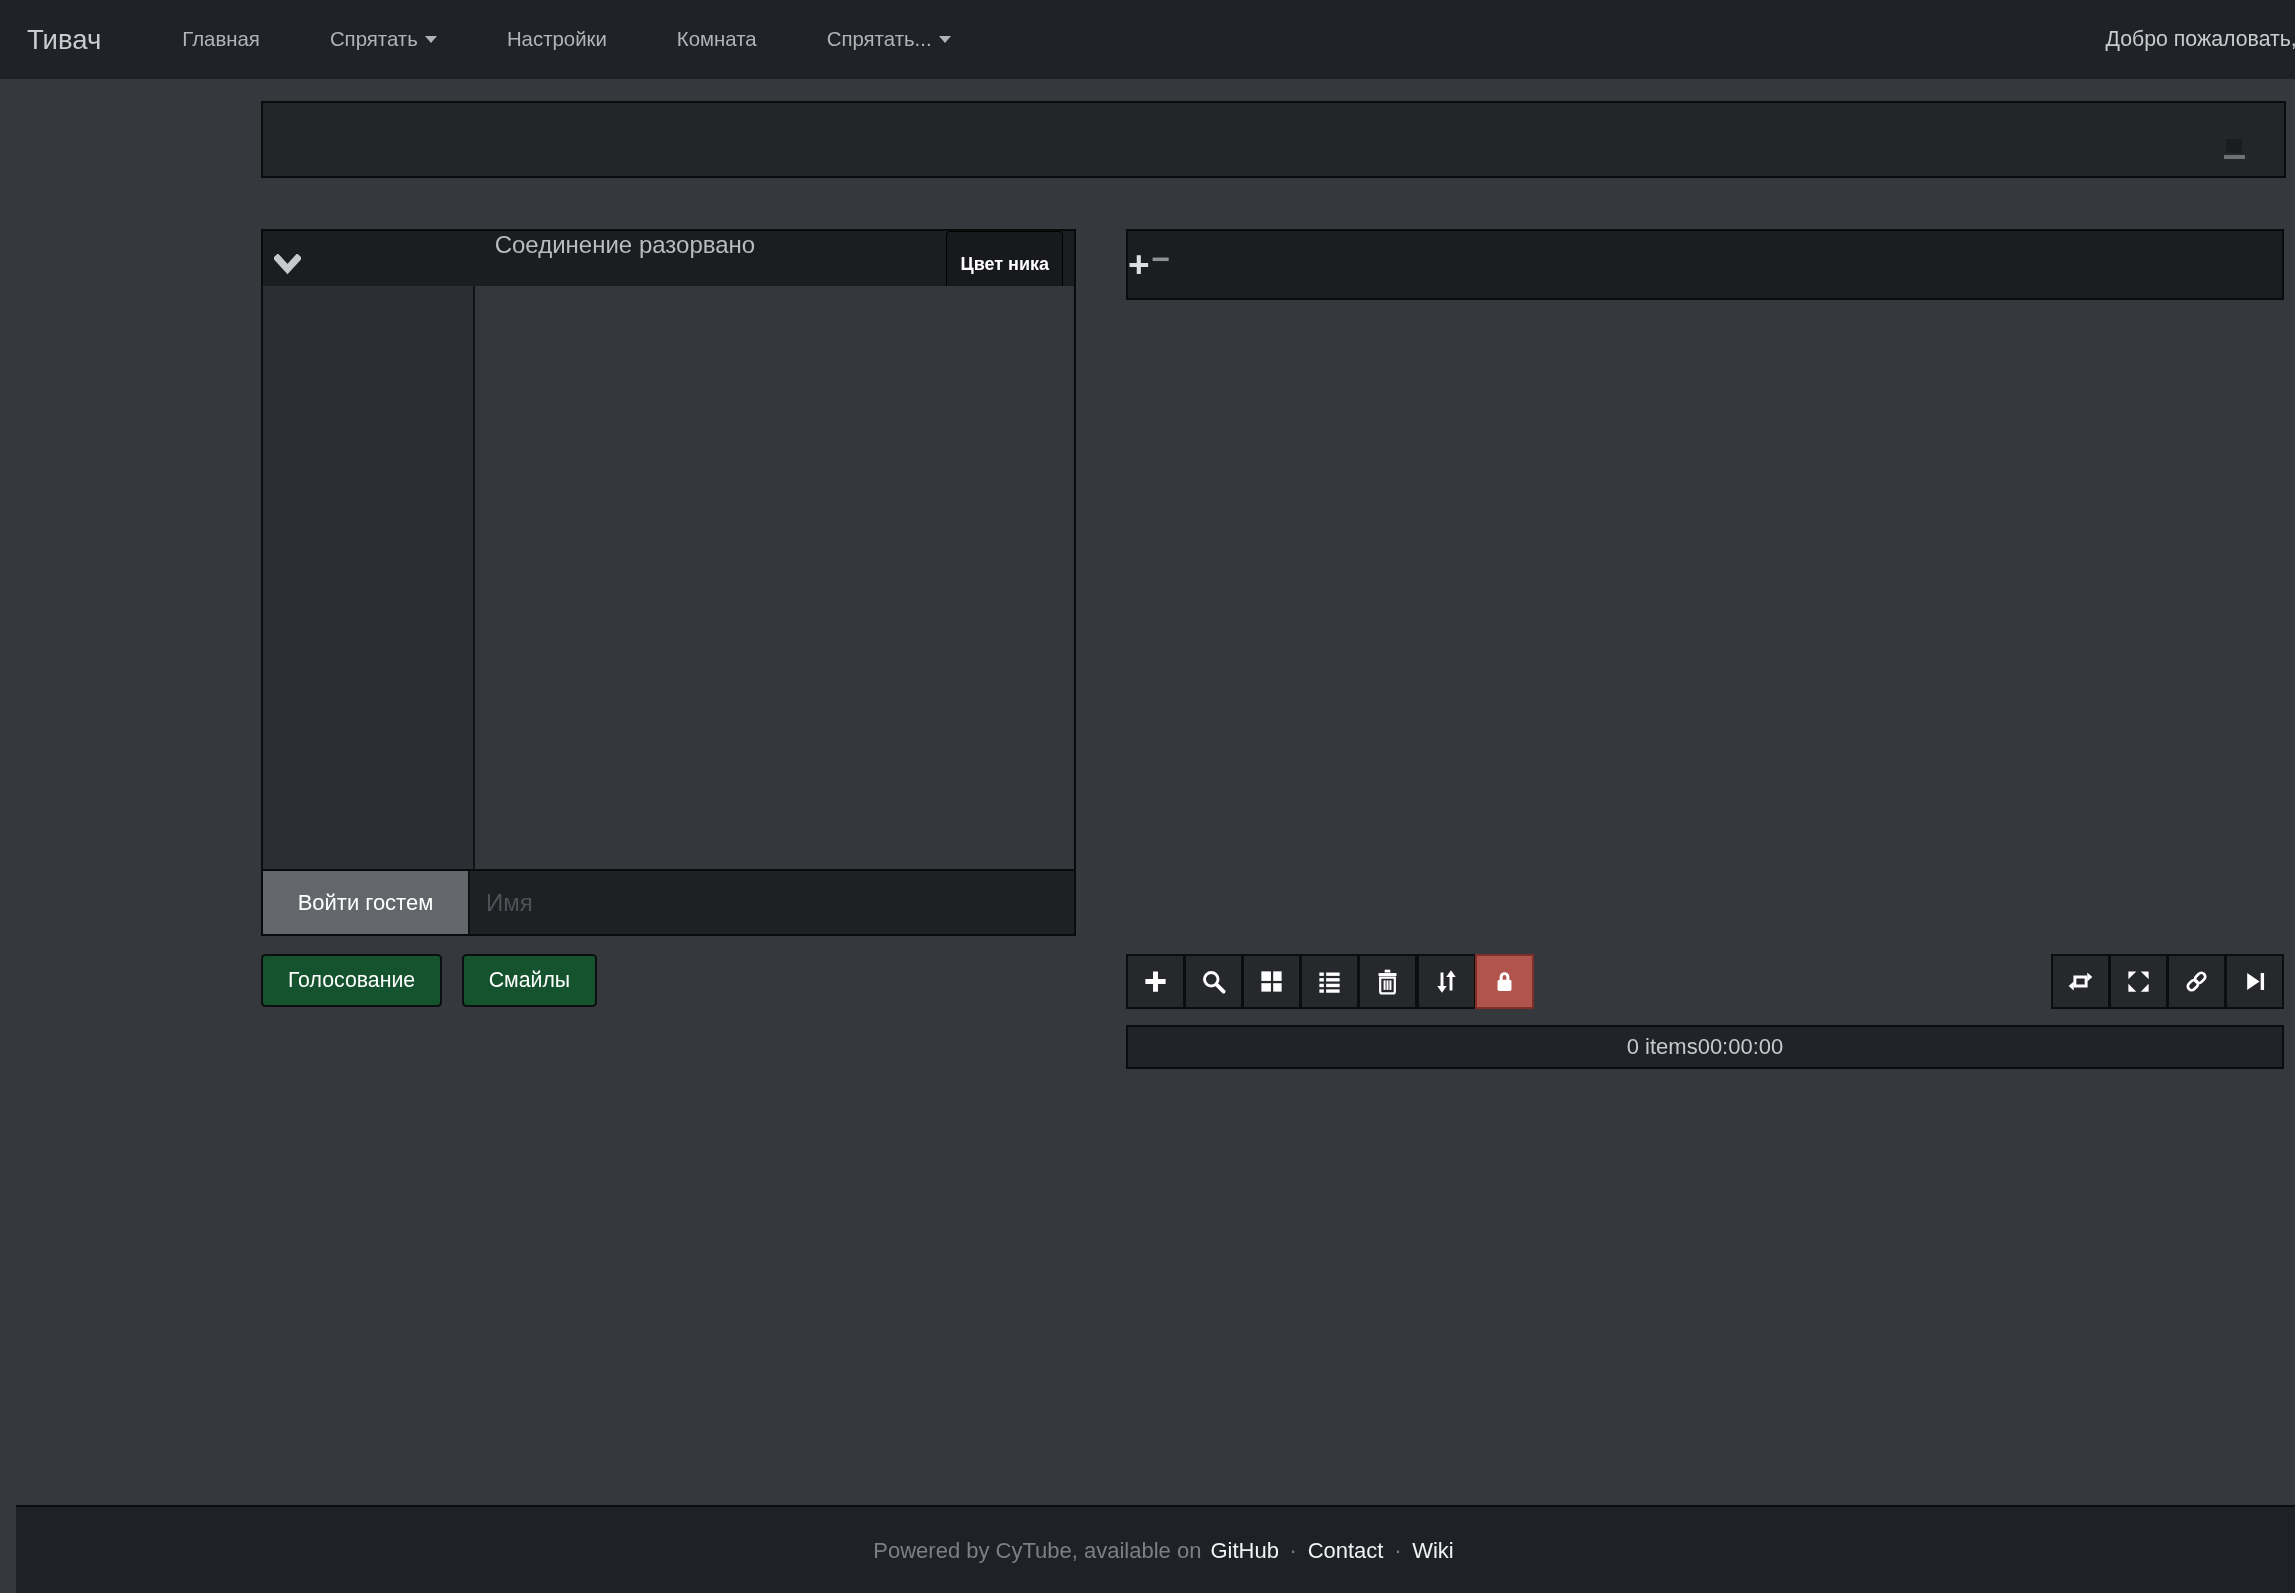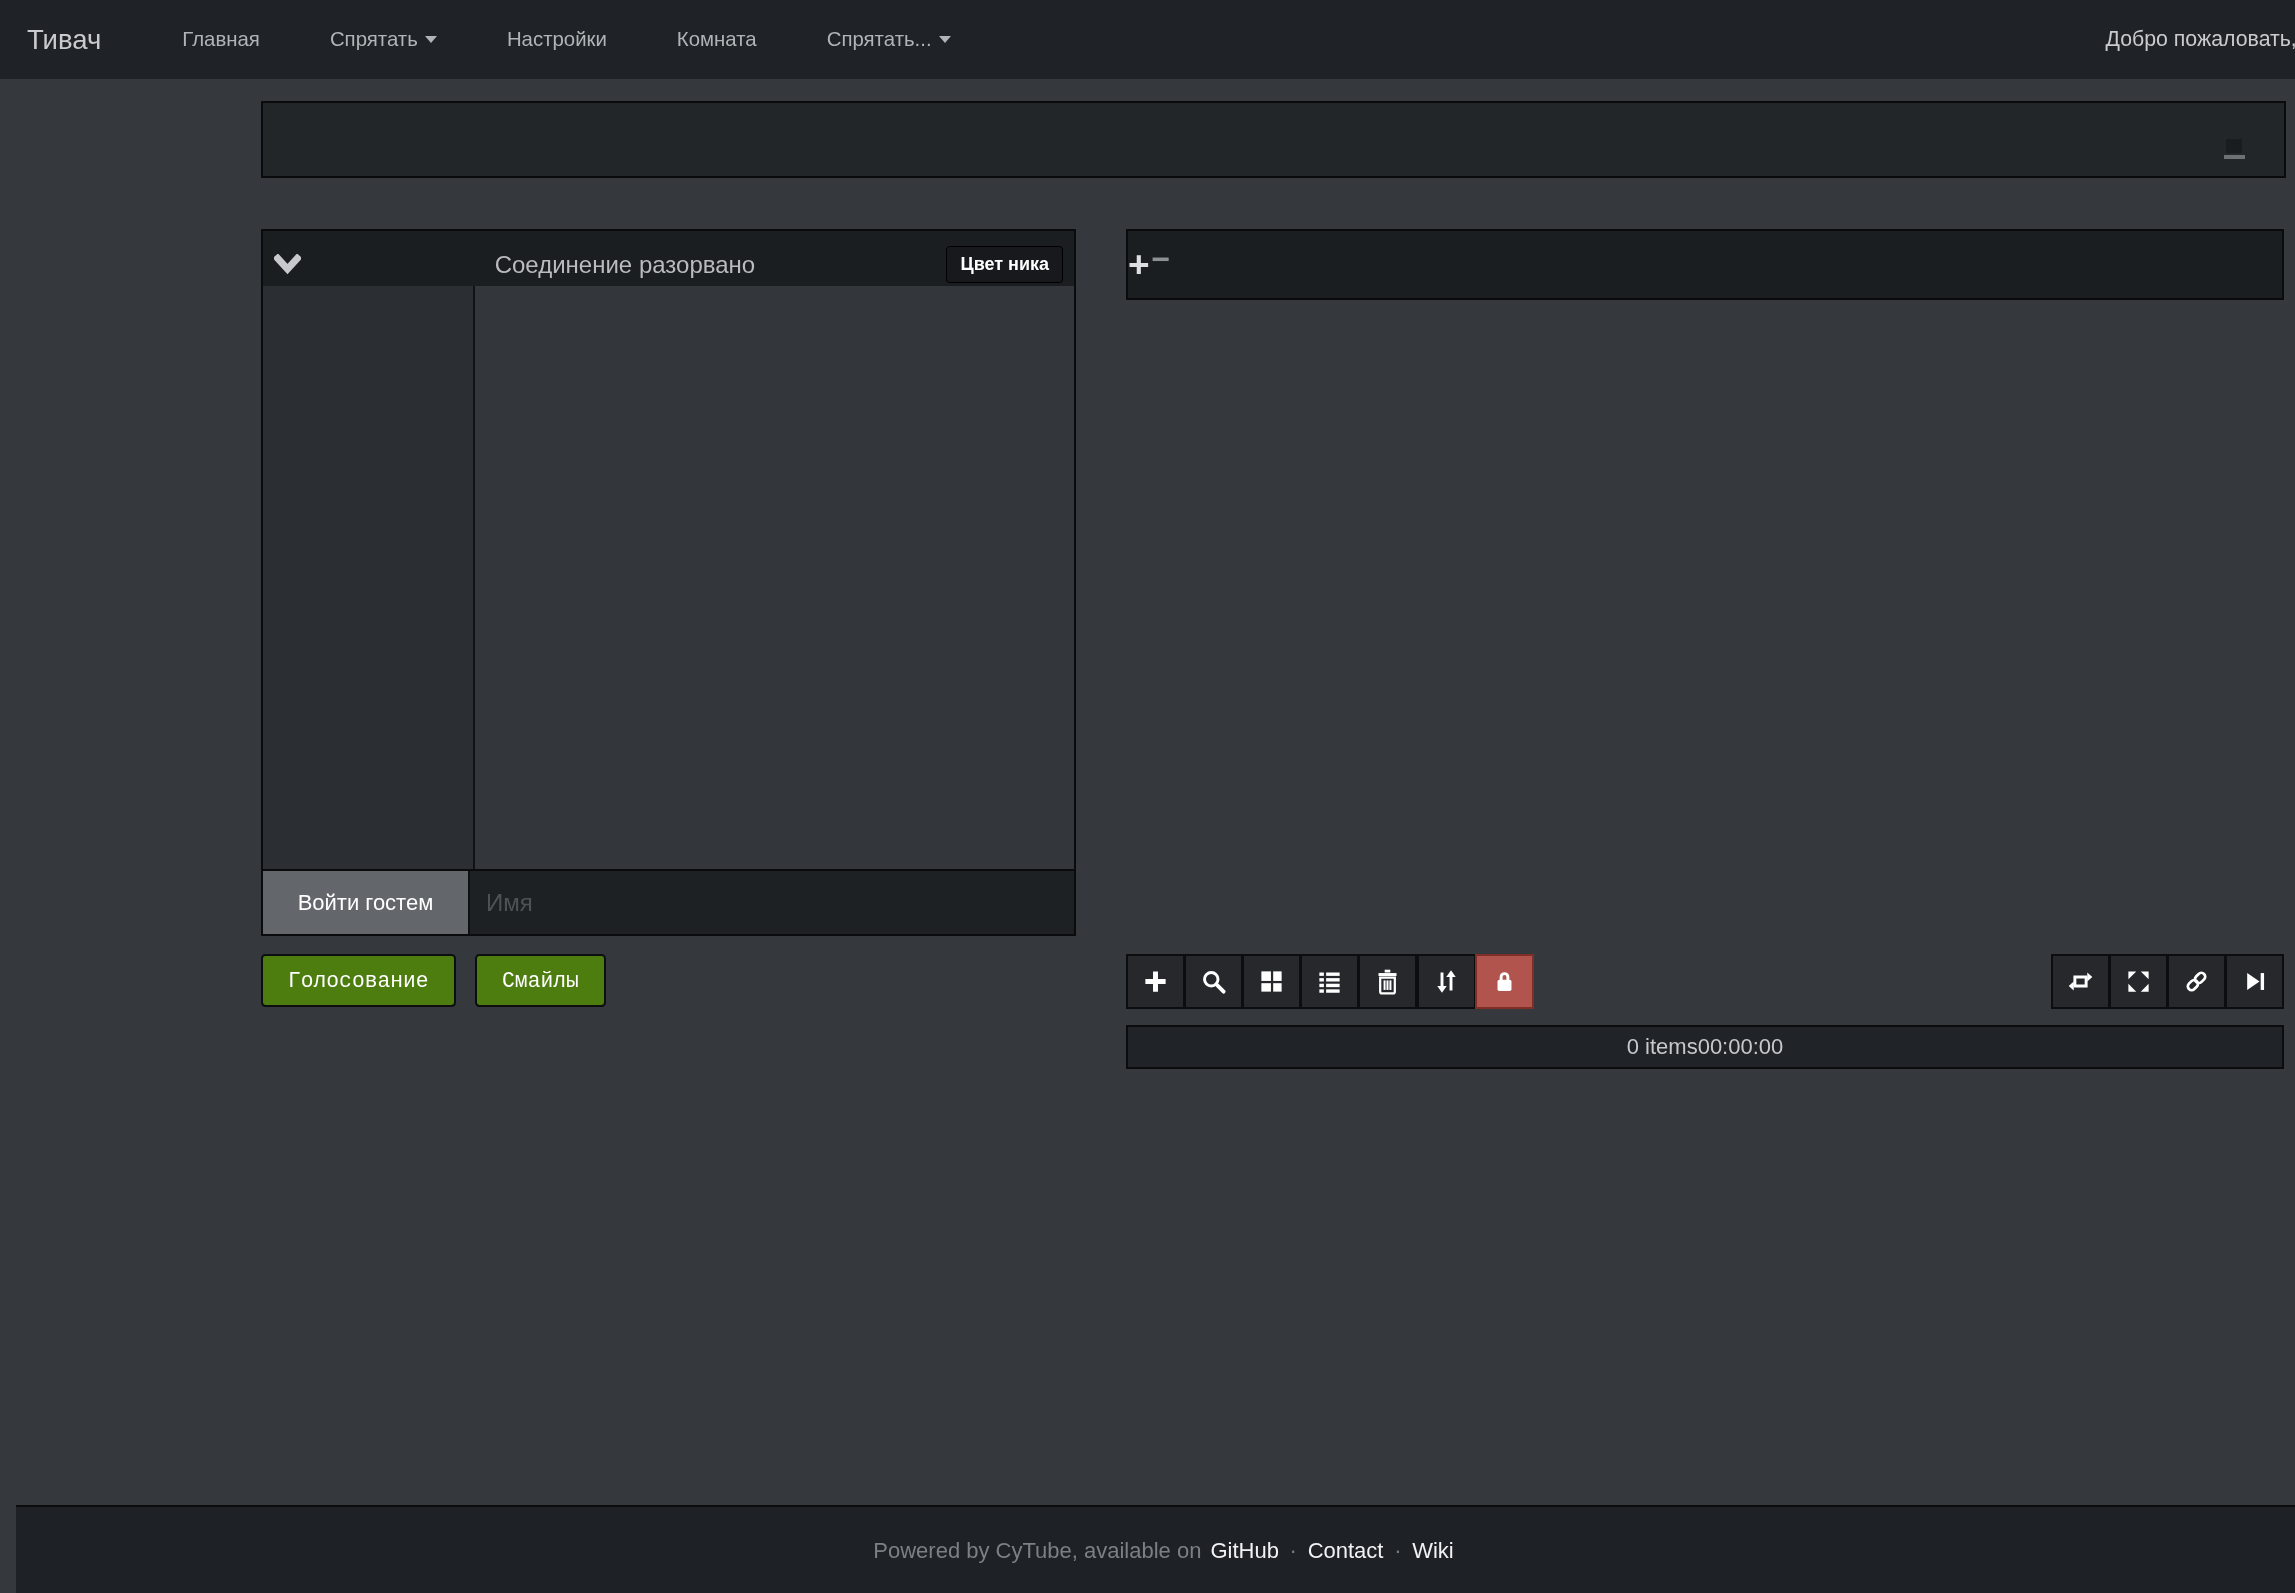--- a/index.html
+++ b/index.html
@@ -23,21 +23,21 @@
   
   .motd { position:absolute; left:261px; top:101px; width:2025px; height:77px;
           background:#232629; border:2.7px solid #0a0b0c; }
   .motd-collapse { position:absolute; right:39px; top:36px; width:21.3px; height:25px;
                    cursor:pointer; display:flex; flex-direction:column; align-items:center; }
   .motd-collapse .box { width:16px; height:14.2px; background:#1a1d20; }
   .motd-collapse .dash { width:21.3px; height:4.4px; background:#6e7174; margin-top:1.8px; }
 
   
   .panel-header { position:absolute; height:71px; background:#1b1e21;
-                  border:2.7px solid #0a0b0c; display:flex; align-items:center; }
+                  border:2.7px solid #0a0b0c; display:flex; }
   .panel-title { flex:1; text-align:center; font-size:24px; color:#b9bbbe; }
 
   
   .chat-header { left:261px; top:229px; width:815px; }
   .chevron-btn { margin-left:10.7px; width:30px; display:flex; align-items:center; cursor:pointer; }
   .nickcolor-btn { margin-right:10.7px; background:#17191d; border:1.8px solid #000;
                    border-radius:3.6px; color:#ffffff; font-weight:bold; font-size:18px;
                    padding:7.1px 13.3px; cursor:pointer; white-space:nowrap; }
   .chat-body { position:absolute; left:261px; top:286px; width:815px; height:585px;
                border:2.7px solid #0a0b0c; border-top:none; display:flex; }
@@ -45,22 +45,22 @@
   .msgbuffer { flex:1; background:#33373b; }
   .chat-inputrow { position:absolute; left:261px; top:871px; width:815px; height:65px;
                    background:#1b1d20; border:2.7px solid #0a0b0c; border-top:none; display:flex; }
   .guest-btn { width:207px; height:100%; background:#63666a; border:none;
                border-right:2.7px solid #0e0f10; color:#fff; font-size:22px;
                font-family:inherit; cursor:pointer; }
   .name-input { flex:1; background:#1e2124; border:none; outline:none; color:#e5e5e5;
                 font-size:24px; font-family:inherit; padding:0 16px; }
   .name-input::placeholder { color:#4d5257; opacity:1; }
   .chat-buttons { position:absolute; left:261px; top:954px; display:flex; gap:19.5px; }
-  .dark-btn { height:53px; background:#4d7c0f; border:2.7px solid #0d0e10; border-radius:4.4px;
-              color:#fff; font-size:21.3px; font-family:Liberation Mono, monospace; padding:0 25px; cursor:pointer; }
+  .dark-btn { height:53px; background:#14532d; border:2.7px solid #0d0e10; border-radius:4.4px;
+              color:#fff; font-size:21.3px; font-family:Liberation Sans, sans-serif; padding:0 25px; cursor:pointer; }
 
   
   .pl-header { left:1126px; top:229px; width:1158px; }
   .pl-size { display:flex; align-items:center; margin-right:9px; cursor:pointer; }
   .pl-plus { font-size:37px; font-weight:bold; color:#dcdee0; line-height:1; }
   .pl-minus { font-size:32px; font-weight:bold; color:#8e9194; line-height:1;
               position:relative; top:-5.3px; margin-left:1.8px; }
   .toolbar { position:absolute; top:954px; display:flex; }
   .toolbar-left { left:1126px; }
   .toolbar-right { left:2051px; }

